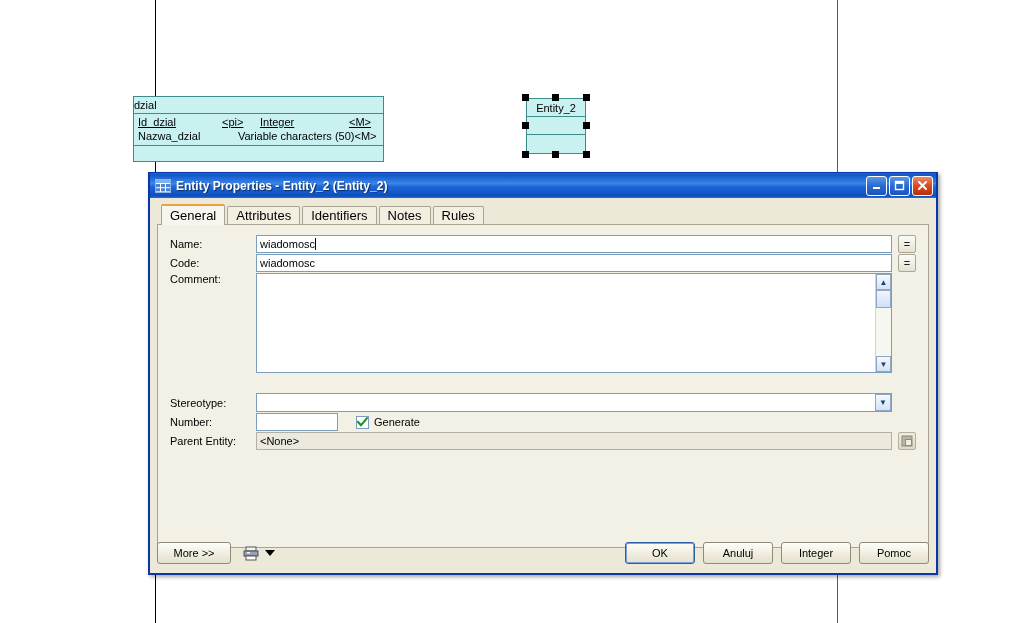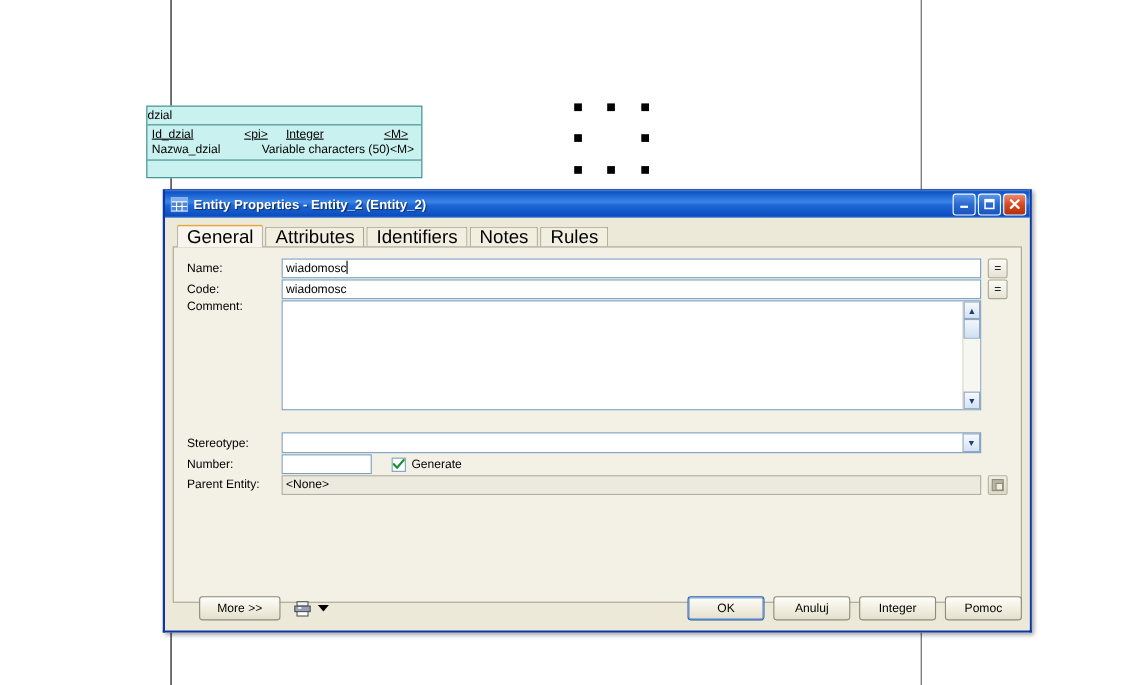--- a/index.html
+++ b/index.html
@@ -173,21 +173,21 @@
     display: flex;
     align-items: flex-end;
     height: 21px;
     padding-left: 4px;
     box-sizing: border-box;
   }
   .tab {
     height: 19px;
     line-height: 18px;
     padding: 0 8px;
-    font-size: 17px;
+    font-size: 13px;
     background: #f2efe1;
     border: 1px solid #a8a392;
     border-bottom: none;
     border-radius: 2px 2px 0 0;
     margin-right: 2px;
     box-sizing: border-box;
     color: #000;
   }
   .tab.active {
     height: 21px;
@@ -356,21 +356,20 @@
   }
 
   
   .dlg-footer {
     position: absolute;
     left: 7px; right: 7px;
     bottom: 8px;
     height: 24px;
     display: flex;
     align-items: center;
-    margin-left: 24px;
   }
   .btn {
     height: 22px;
     min-width: 70px;
     padding: 0 10px;
     font-size: 11px;
     font-family: "Liberation Sans", sans-serif;
     background: linear-gradient(to bottom, #fdfdfa 0%, #f2efe1 50%, #e4e0ce 100%);
     border: 1px solid #8f8b79;
     border-radius: 3px;
@@ -414,20 +413,24 @@
       </div>
       <div class="attr-row">
         <span class="attr-name">Nazwa_dzial</span>
         <span class="attr-key"></span>
         <span class="attr-type">Variable characters (50)</span>
         <span class="attr-mand">&lt;M&gt;</span>
       </div>
     </div>
   </div>
 
+  <div class="entity" id="entity-2">
+    <div class="e2-title">Entity_2</div>
+    <div class="e2-band"></div>
+  </div>
   <div class="handle" style="left:522px;top:94px;"></div>
   <div class="handle" style="left:552px;top:94px;"></div>
   <div class="handle" style="left:583px;top:94px;"></div>
   <div class="handle" style="left:522px;top:122px;"></div>
   <div class="handle" style="left:583px;top:122px;"></div>
   <div class="handle" style="left:522px;top:151px;"></div>
   <div class="handle" style="left:552px;top:151px;"></div>
   <div class="handle" style="left:583px;top:151px;"></div>
 </div>
 

